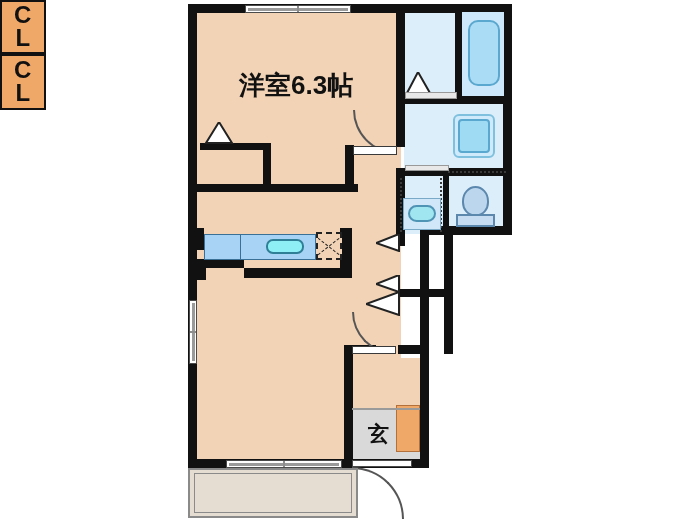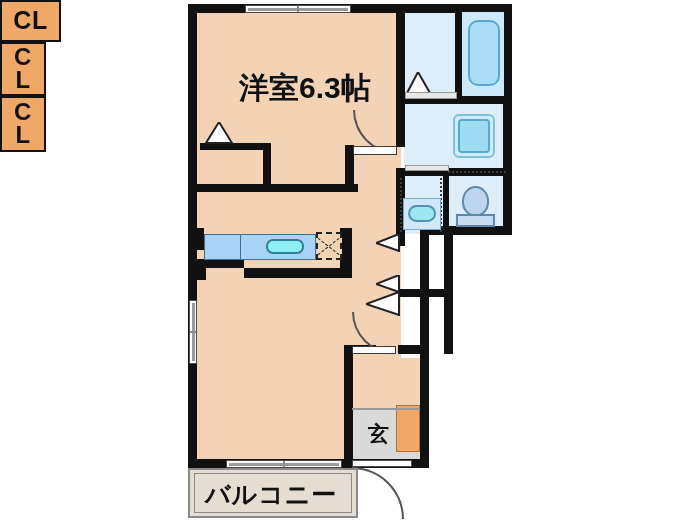--- a/index.html
+++ b/index.html
@@ -192,37 +192,33 @@
   <div class="fx" style="left:240px;top:234px;width:1px;height:26px;background:#3a6f96;"></div>
   <div class="fx sinkBasin" style="left:266px;top:239px;width:38px;height:15px;"></div>
   <div class="fx stove" style="left:316px;top:232px;width:26px;height:28px;overflow:hidden;">
     <div class="x1"></div>
       <div class="x2"></div>
   </div>
 
   <div class="fx shoe" style="left:396px;top:405px;width:24px;height:47px;"></div>
   <div class="fx" style="left:352px;top:408px;width:68px;height:2px;background:#9a9a9a;"></div>
 
-  <div class="cl" style="left:203px;top:148px;width:61px;height:42px;font-size:25px;">
-    <span>CL</span>
-  </div>
 
   <div class="cl" style="left:400px;top:238px;width:46px;height:54px;font-size:24px;flex-direction:column;">
     <span>C</span>
     <span>L</span>
   </div>
 
   <div class="cl" style="left:400px;top:295px;width:46px;height:56px;font-size:24px;flex-direction:column;">
     <span>C</span>
     <span>L</span>
   </div>
 
   <div class="balcBorder" style="left:188px;top:468px;width:170px;height:50px;"></div>
   <div class="balcBorder" style="left:194px;top:473px;width:158px;height:40px;border-width:1px;"></div>
 
-  <div class="lbl" style="left:239px;top:68px;font-size:30px;">洋室6.3帖</div>
-
-
-  <div class="lbl" style="left:205px;top:478px;font-size:25px;letter-spacing:1px;">バルコニー</div>
+  <div class="lbl" style="left:239px;top:68px;font-size:26px;">洋室6.3帖</div>
+
+
 
   <div class="lbl" style="left:368px;top:420px;font-size:21px;">玄</div>
 
 </div>
 
 </body></html>

